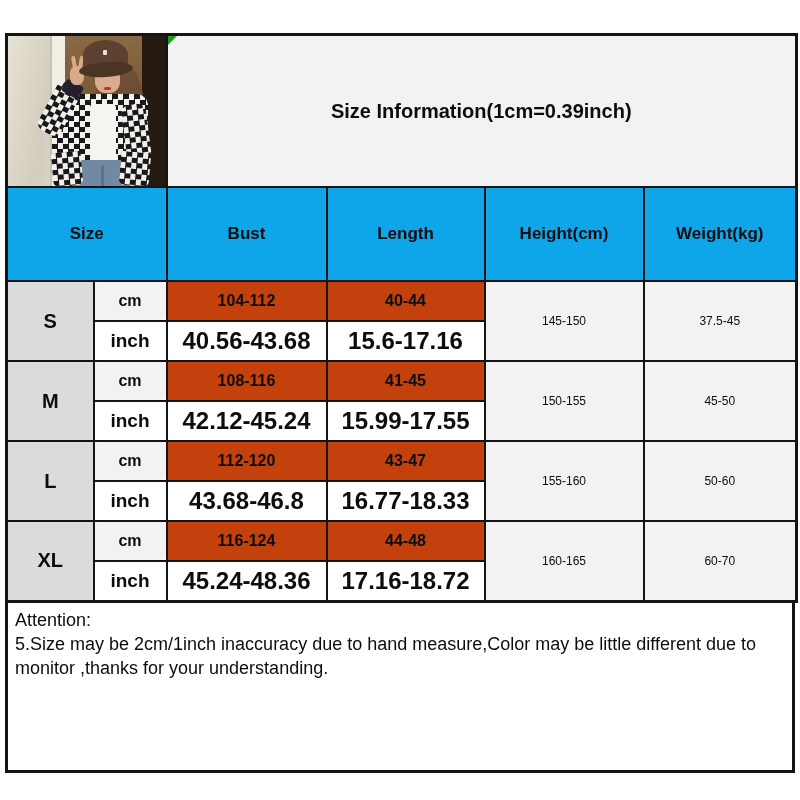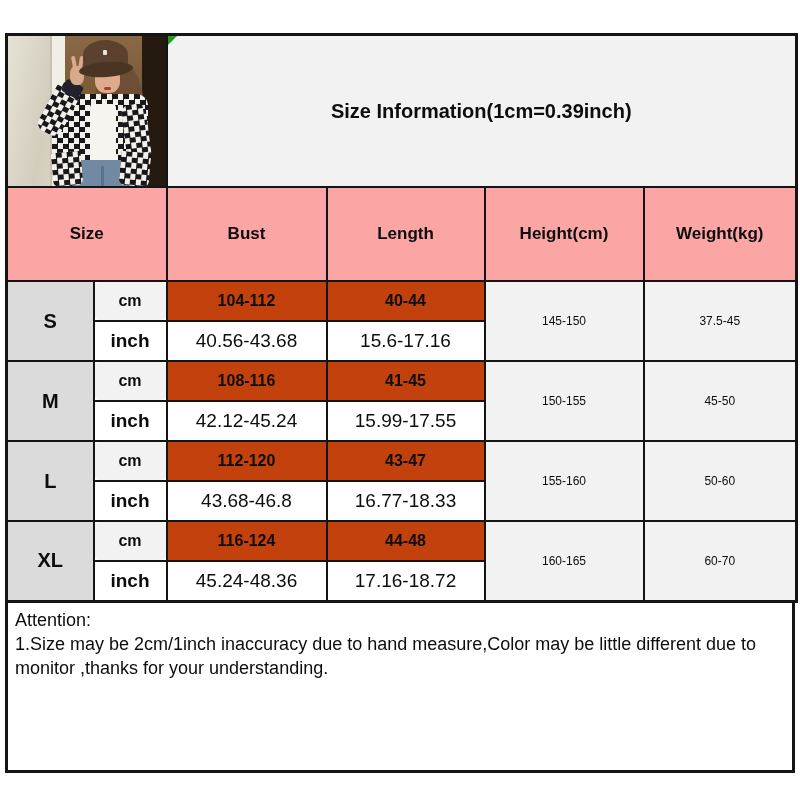--- a/index.html
+++ b/index.html
@@ -17,26 +17,26 @@
     border:2px solid #141414;text-align:center;vertical-align:middle;
     padding:0;overflow:hidden;
   }
   tr.title-row{height:150px;}
   tr.header-row{height:94px;}
   tr.data-row{height:40px;}
   td.photo-cell{padding:0;background:#d8d3c6;}
   td.title-cell{background:#f2f2f2;font-weight:700;font-size:20px;position:relative;}
   .corner-tri{position:absolute;top:0;left:0;width:0;height:0;
     border-top:9px solid #1ca01c;border-right:9px solid transparent;}
-  tr.header-row th{background:#fca5a5;font-weight:700;font-size:17px;}
+  tr.header-row th{background:#0ea5e9;font-weight:700;font-size:17px;}
   td.size-label{background:#dbdbdb;font-weight:700;font-size:20px;}
   td.unit-cm{background:#f2f2f2;font-weight:700;font-size:16px;border-radius:8px;}
   td.unit-inch{background:#ffffff;font-weight:700;font-size:19px;}
   td.val-cm{background:#c2410c;font-weight:700;font-size:16px;}
-  td.val-inch{background:#ffffff;font-weight:400;font-size:19px;}
+  td.val-inch{background:#ffffff;font-weight:700;font-size:24px;}
   td.val-span{background:#f2f2f2;font-weight:400;font-size:12px;}
   .attention{
     border:3px solid #141414;border-top:none;height:157px;
     padding:5px 7px;box-sizing:content-box;background:#ffffff;
     font-size:18px;line-height:24px;font-weight:400;
   }
   
   .photo{position:relative;width:100%;height:150px;overflow:hidden;
     background:linear-gradient(100deg,#e6e2d5 0%,#d2cdbd 28%,#dad5c7 42%,#cfc9b9 46%,#d8d3c5 58%);}
   .photo *{position:absolute;}
@@ -171,16 +171,16 @@
     <tr class="data-row">
       <td class="unit-inch">inch</td>
       <td class="val-inch">45.24-48.36</td>
       <td class="val-inch">17.16-18.72</td>
     </tr>
   </tbody>
     </table>
 
   <div class="attention">
     <div class="att-line">Attention:</div>
-    <div class="att-line">1.Size may be 2cm/1inch inaccuracy due to hand measure,Color may be little different due to</div>
+    <div class="att-line">5.Size may be 2cm/1inch inaccuracy due to hand measure,Color may be little different due to</div>
     <div class="att-line">monitor ,thanks for your understanding.</div>
   </div>
 </div>
 
 </body></html>

